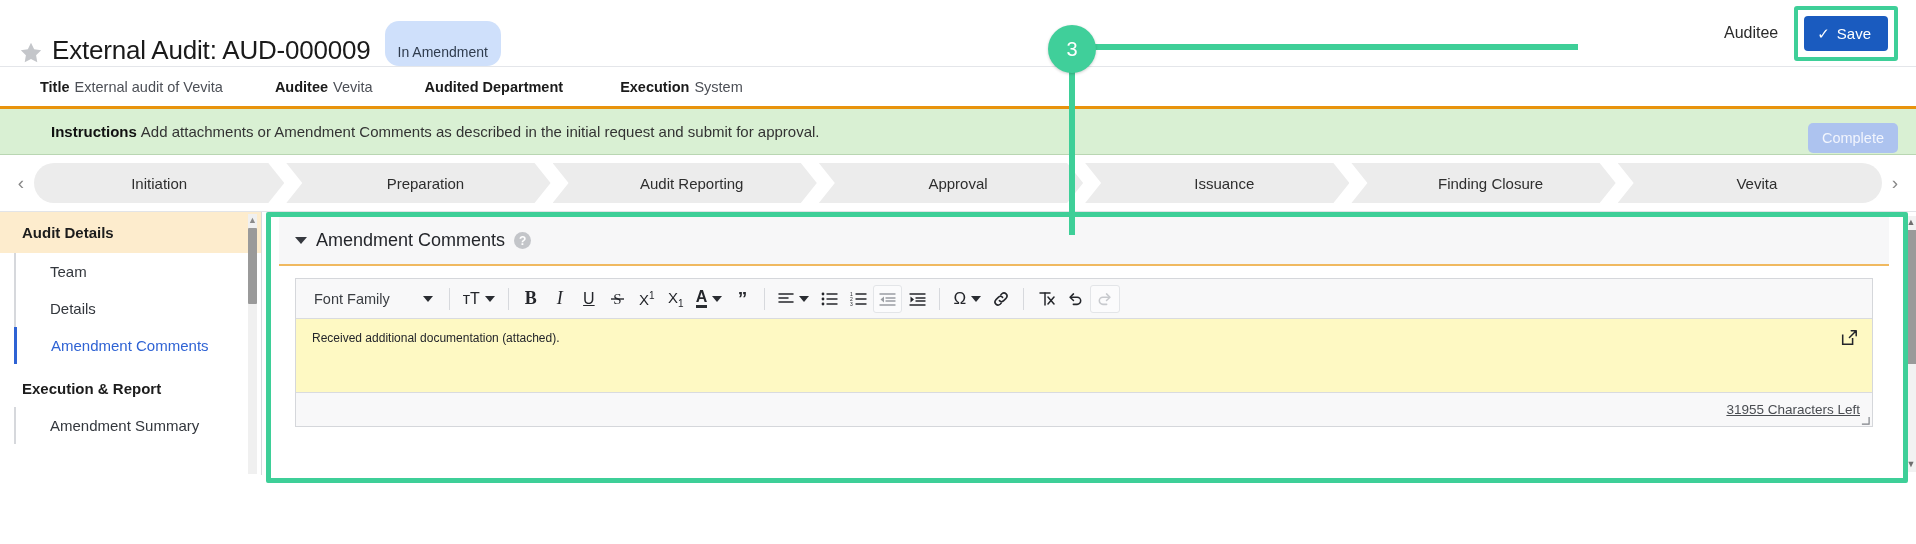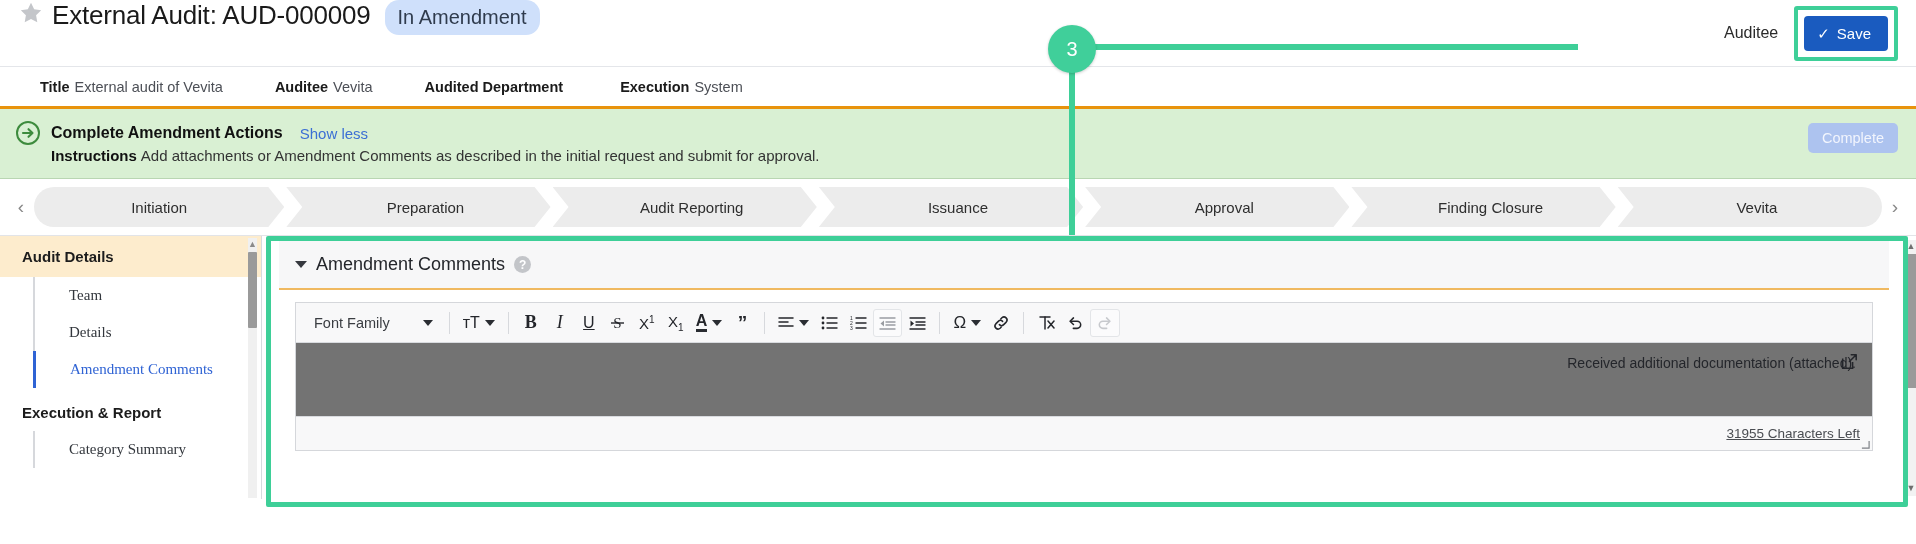--- a/index.html
+++ b/index.html
@@ -7,30 +7,30 @@
     width: 1916px; height: 544px;
     background: #ffffff;
     font-family: "Liberation Sans", sans-serif;
     overflow: hidden;
   }
   .app { position: relative; width: 1916px; height: 544px; background:#fff; }
 
   
   .header {
     position: relative; height: 66px; background:#fff;
-    display:flex; align-items:flex-start; padding: 0 18px;
+    display:flex; align-items:flex-end; padding: 0 18px;
   }
   .star-icon { width: 26px; height: 26px; flex: 0 0 26px; margin-right: 8px; }
   .page-title {
     font-size: 26px; color:#1a1a1a; font-weight: 400; letter-spacing: -0.2px;
     white-space: nowrap;
   }
   .status-badge {
     margin-left: 14px; background:#cfe0fb; color:#2f3b4d;
-    border-radius: 14px; padding: 6px 13px 6px; font-size: 20px;
+    border-radius: 14px; padding: 23px 13px 6px; font-size: 14px;
     white-space: nowrap;
   }
   .header-right {
     position:absolute; right: 18px; top: 0; height: 66px;
     display:flex; align-items:center; gap: 0;
   }
   .cancel-link {
     font-size: 16px; color:#2b2b2b; cursor:pointer; padding-right: 16px;
     white-space: nowrap;
   }
@@ -105,23 +105,22 @@
     width: 262px; flex: 0 0 262px; background:#fff; position:relative;
     border-right: 1px solid #d8dade; overflow:hidden;
   }
   .side-head {
     background:#fdeccd; font-size:15px; font-weight:700; color:#1c1c1c;
     padding: 12px 0 12px 22px;
   }
   .side-head.plain { background: transparent; padding-top: 16px; padding-bottom: 10px;}
   .side-item {
     padding: 10px 0 10px 34px; font-size: 15px; color:#33373d;
-    border-left: 2px solid #d6d8dc; margin-left: 33px; cursor:pointer;
+    border-left: 2px solid #d6d8dc; margin-left: 14px; cursor:pointer;
     white-space:nowrap;
-    font-family:Liberation Serif, serif;
   }
   .side-item.active { color:#2f63d4; border-left: 3px solid #2f63d4; }
   .side-scrollbar {
     position:absolute; right: 4px; top: 2px; width: 9px; height: 260px;
     background:#f0f0f0;
   }
   .side-scroll-thumb { position:absolute; right:4px; top: 16px; width: 9px; height: 76px; background:#9a9a9a; border-radius:1px;}
   .side-scroll-up { position:absolute; right:4px; top:2px; width:9px; height:12px; color:#8a8a8a; font-size:9px; text-align:center; line-height:12px;}
 
   
@@ -138,39 +137,39 @@
     background:#f7f7f8; border-bottom: 2px solid #f0b960;
     padding: 13px 16px 13px 16px; display:flex; align-items:center; gap: 9px;
   }
   .caret { width:0;height:0;border-left:6px solid transparent;border-right:6px solid transparent;border-top:7px solid #36393f; }
   .panel-title { font-size: 18px; color:#24262b; }
   .help-icon {
     width:17px;height:17px;border-radius:50%;background:#c3c5c9;color:#fff;
     font-size:12px;display:flex;align-items:center;justify-content:center;font-weight:700;
   }
 
-  .editor { margin: 12px 16px 0 16px; border:1px solid #d5d7db; background:#737373; position:relative;}
+  .editor { margin: 12px 16px 0 16px; border:1px solid #d5d7db; background:#fef9c3; position:relative;}
   .toolbar {
     background:#f8f8f9; border-bottom: 1px solid #d9dbdf;
     height: 40px; display:flex; align-items:center; padding: 0 10px; gap: 1px;
   }
   .tb { display:flex; align-items:center; justify-content:center; height:28px; min-width: 28px;
         padding: 0 5px; border-radius:3px; cursor:pointer; color:#24262b; font-size: 16px; }
   .tb.boxed { border:1px solid #e3e5e8; background:#fbfbfc; }
   .tb.disabled { color:#c7c9cd; }
   .tb-font { font-size: 14.5px; padding: 0 8px; gap:28px; color:#3a3d42; }
   .arrow-dn { width:0;height:0;border-left:5px solid transparent;border-right:5px solid transparent;border-top:6px solid #2a2d32; margin-left:5px;}
   .tb-sep { width:1px; height:22px; background:#d7d9dd; margin: 0 7px; }
   .tb b { font-family:"Liberation Serif", serif; font-size:18px; }
   .tb i { font-family:"Liberation Serif", serif; font-size:18px; }
   .tb u { font-size:16px; }
   .sup { font-size: 15px; }
   .sup sup, .sup sub { font-size: 10px; }
 
-  .edit-area { min-height: 73px; padding: 12px 16px; font-size: 14px; color:#24262b; position:relative;text-align:right; }
+  .edit-area { min-height: 73px; padding: 12px 16px; font-size: 12px; color:#24262b; position:relative; }
   .expand-icon { position:absolute; right: 14px; top: 10px; width:18px;height:18px; cursor:pointer;}
   .edit-footer {
     border-top:1px solid #d9dbdf; background:#f8f8f9; height: 34px;
     display:flex; align-items:center; justify-content:flex-end; padding-right: 12px;
     font-size: 13.5px; color:#4a4d52; position:relative;text-decoration:underline;
   }
   .resize-grip { position:absolute; right:2px; bottom:1px; width:9px;height:9px; }
 
   .main-scrollbar { position:absolute; right: 0px; top: 4px; width: 10px; height: 256px; background:#f2f2f2;}
   .main-thumb { position:absolute; right:0px; top: 18px; width:10px; height: 134px; background:#9a9a9a; }
@@ -225,57 +224,49 @@
     </div>
     <div class="field">
       <b>Audited Department</b><span></span>
     </div>
     <div class="field">
       <b>Execution</b><span>System</span>
     </div>
   </div>
 
   <div class="banner">
-    <div class="banner-row1">
-      <svg class="arrow-circle" viewBox="0 0 24 24">
-        <circle cx="12" cy="12" r="11" fill="none" stroke="#3d8b3d" stroke-width="2"></circle>
-        <path d="M7 12h9M12.5 8.2L16.5 12l-4 3.8" fill="none" stroke="#3d8b3d" stroke-width="2.1" stroke-linecap="round" stroke-linejoin="round"></path>
-      </svg>
-      <span class="banner-title">Complete Amendment Actions</span>
-      <span class="show-less">Show less</span>
-    </div>
     <div class="banner-row2">
       <b>Instructions</b><span>Add attachments or Amendment Comments as described in the initial request and submit for approval.</span>
     </div>
     <button class="complete-btn">Complete</button>
   </div>
 
   <div class="stages">
     <div class="stage-nav">‹</div>
     <div class="stage-list">
       <div class="stage">Initiation</div>
       <div class="stage">Preparation</div>
       <div class="stage">Audit Reporting</div>
+      <div class="stage">Approval</div>
       <div class="stage">Issuance</div>
-      <div class="stage">Approval</div>
       <div class="stage">Finding Closure</div>
       <div class="stage">Vevita</div>
     </div>
     <div class="stage-nav">›</div>
   </div>
 
   <div class="body-area">
 
     <div class="sidebar">
       <div class="side-head">Audit Details</div>
       <div class="side-item">Team</div>
       <div class="side-item">Details</div>
       <div class="side-item active">Amendment Comments</div>
       <div class="side-head plain">Execution &amp; Report</div>
-      <div class="side-item">Category Summary</div>
+      <div class="side-item">Amendment Summary</div>
 
       <div class="side-scrollbar"></div>
       <div class="side-scroll-up">▲</div>
       <div class="side-scroll-thumb"></div>
     </div>
 
     <div class="main-wrap">
       <div class="green-box"></div>
 
       <div class="panel">

